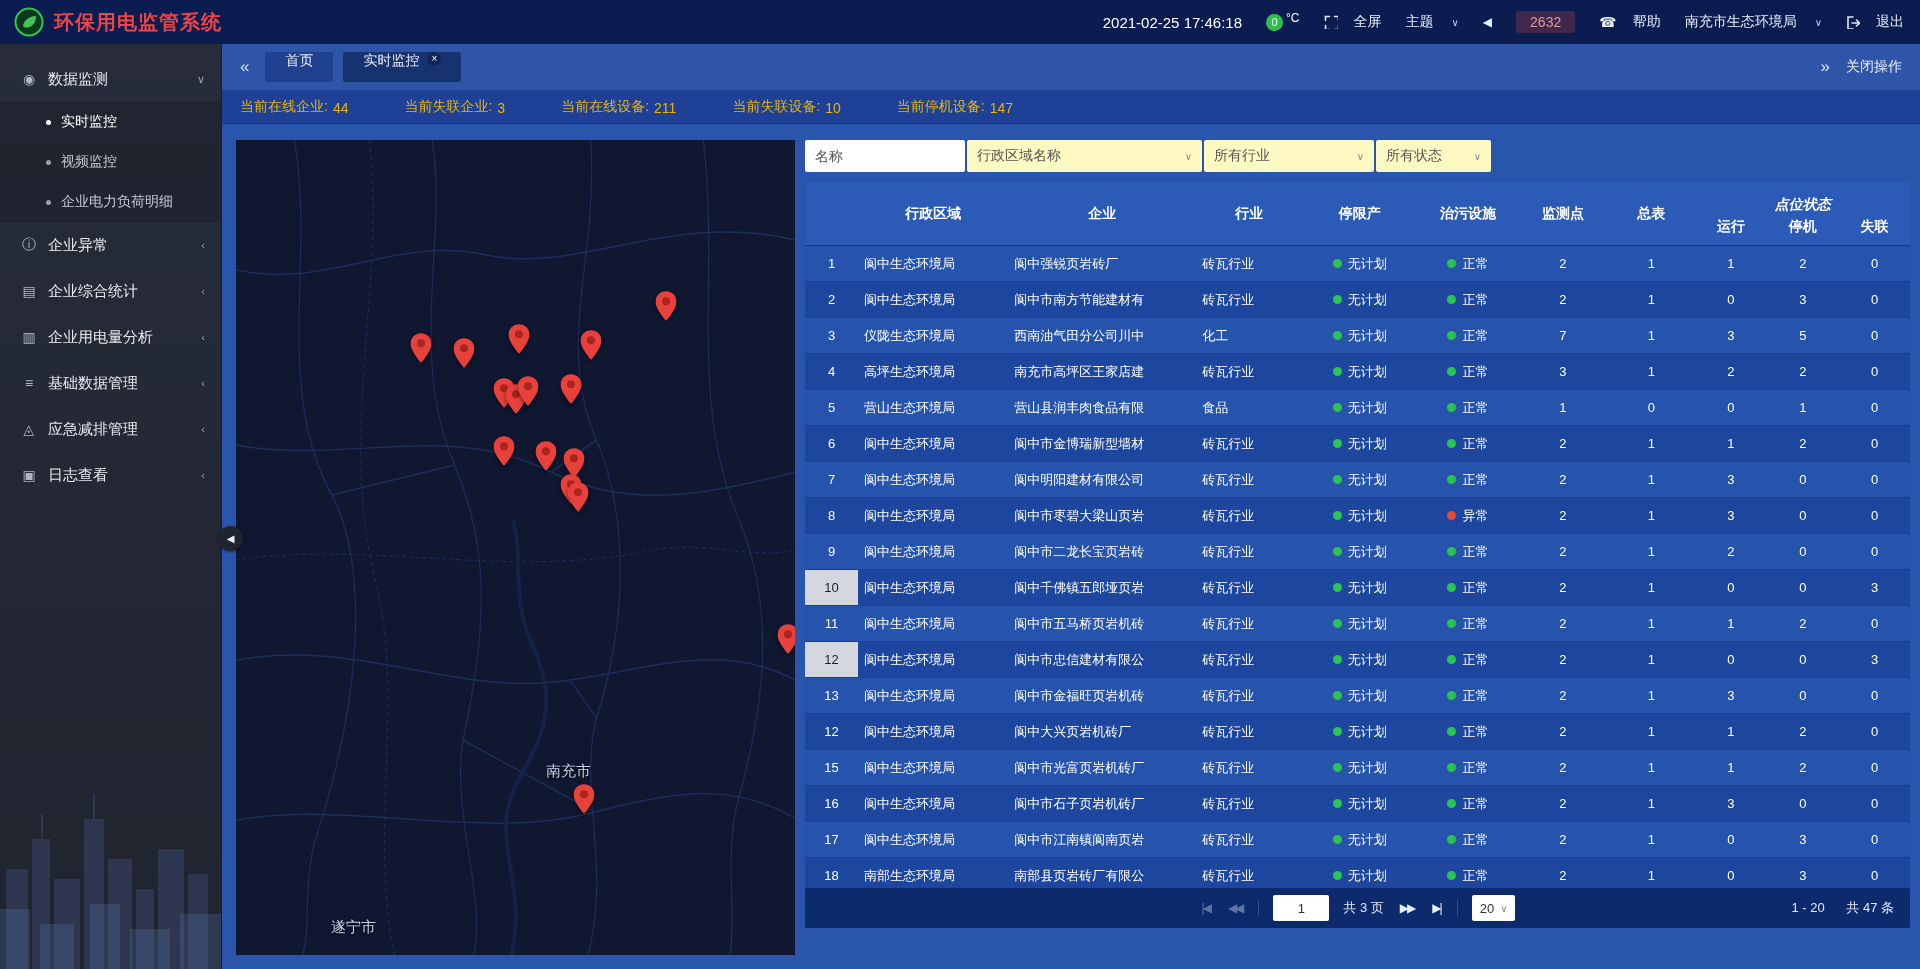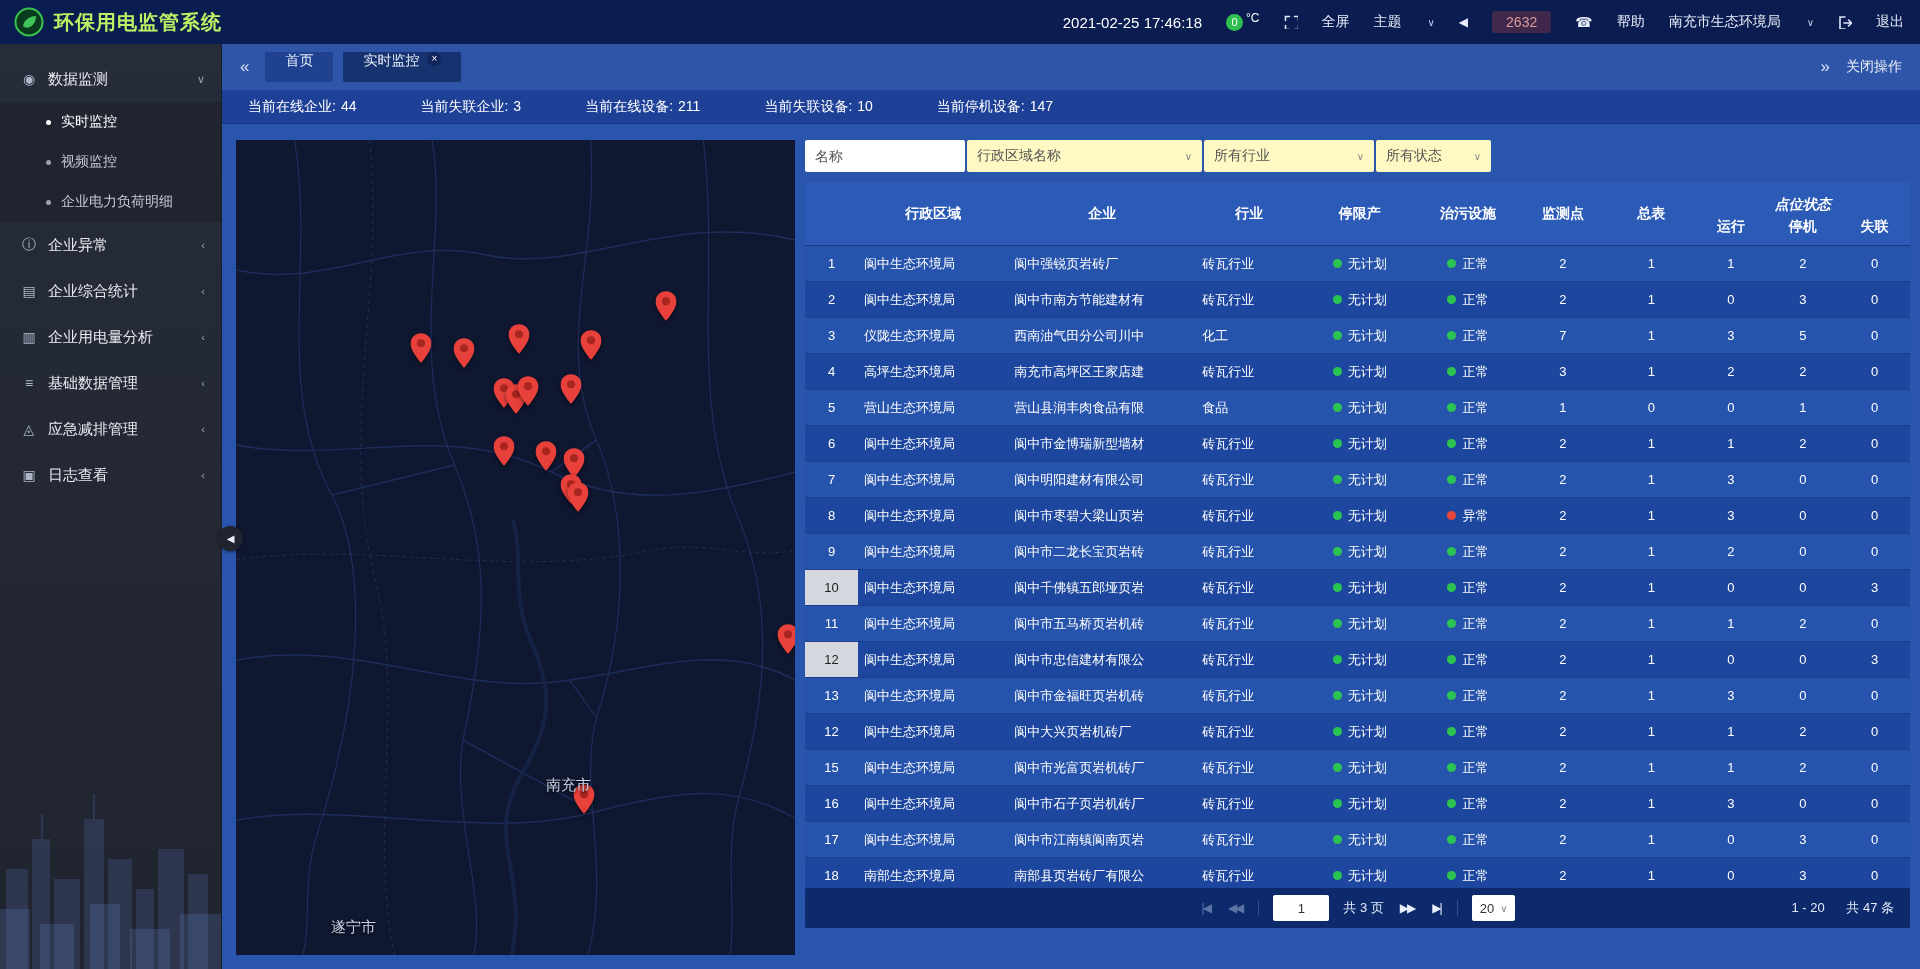--- a/index.html
+++ b/index.html
@@ -4,27 +4,27 @@
 <style>
   * { margin:0; padding:0; box-sizing:border-box; }
   html,body { width:1920px; height:969px; overflow:hidden; }
   body { font-family:"Liberation Sans","DejaVu Sans",sans-serif; background:#2a55ad; color:#fff; }
   .app { position:relative; width:1920px; height:969px; display:flex; flex-direction:column; }
 
   
   .topbar { height:44px; flex:none; background:#0a1c50; display:flex; align-items:center; padding:0 0 0 14px; }
   .brand { display:flex; align-items:center; gap:10px; }
   .logo { width:30px; height:30px; display:inline-flex; }
-  .title { font-size:20px; font-weight:bold; letter-spacing:1px; color:#bef264; }
+  .title { font-size:20px; font-weight:bold; letter-spacing:1px; color:#ef4444; }
   .top-right { margin-left:auto; display:flex; align-items:center; gap:24px; padding-right:16px; }
   .datetime { font-size:15px; color:#fff; }
   .temp { display:flex; align-items:flex-start; gap:3px; }
   .temp-badge { width:17px; height:17px; border-radius:50%; background:#2fbf4f; color:#fff; font-size:11px; display:flex; align-items:center; justify-content:center; }
   .temp-unit { font-size:12px; margin-top:-3px; }
-  .top-item { display:inline-flex; align-items:center; gap:24px; font-size:14px; color:#e7edf9; cursor:pointer; white-space:nowrap; }
+  .top-item { display:inline-flex; align-items:center; gap:16px; font-size:14px; color:#e7edf9; cursor:pointer; white-space:nowrap; }
   .caret { font-size:10px; color:#c6d2ea; margin-left:2px; }
   .ic { width:14px; height:14px; stroke:#dfe7f6; fill:none; stroke-width:1.6; stroke-linecap:round; }
   .speaker { font-size:12px; }
   .alert-badge { background:rgba(190,70,70,.30); color:#dc9a9a; font-size:14px; padding:3px 14px; border-radius:3px; cursor:pointer; }
   .ic-phone { font-size:14px; }
 
   
   .bodyrow { flex:1; display:flex; min-height:0; }
 
   
@@ -47,21 +47,21 @@
   .tabbar { height:46px; flex:none; background:#2f55a8; display:flex; align-items:center; padding:0 18px 0 12px; gap:10px; }
   .tab-nav { font-size:17px; color:#d7e0f2; cursor:pointer; padding:0 6px; }
   .tab { height:30px; display:inline-flex; align-items:flex-start; gap:8px; padding:0 20px; background:#20418f; border-radius:2px; font-size:14px; color:#e6ecf9; cursor:pointer; }
   .tab.active { background:#17336f; }
   .tab-close { width:14px; height:14px; border-radius:50%; background:#10255a; color:#fff; font-size:10px; line-height:14px; text-align:center; cursor:pointer; }
   .tab-spacer { flex:1; }
   .close-ops { font-size:14px; color:#e8eef9; cursor:pointer; }
 
   
   .statsbar { height:34px; flex:none; background:#1e4197; border-bottom:1px solid #163380; display:flex; align-items:center; padding-left:18px; }
-  .stat { display:inline-flex; align-items:flex-start; margin-right:56px; font-size:14px; color:#ffffff;margin-left:8px; }
+  .stat { display:inline-flex; align-items:flex-end; margin-right:56px; font-size:14px; color:#eab308; }
   .stat-label { margin-right:5px; }
 
   
   .main { flex:1; display:flex; gap:10px; padding:16px 10px 14px 14px; min-height:0; }
 
   
   .map-panel { width:559px; flex:none; position:relative; background:#0f1731; overflow:hidden; }
   .roads { position:absolute; inset:0; width:100%; height:100%; }
   .pins, .city-labels { position:absolute; inset:0; }
   .pin { position:absolute; transform:translate(-50%,-100%); cursor:pointer; filter:drop-shadow(0 2px 2px rgba(0,0,0,.5)); }
@@ -420,21 +420,21 @@
                 <svg viewBox="0 0 24 34" width="21" height="30">
                   <path d="M12 0C5.4 0 0 5.3 0 11.9 0 20.8 12 34 12 34s12-13.2 12-22.1C24 5.3 18.6 0 12 0z" fill="#e8403a"></path>
                   <circle cx="12" cy="11.5" r="4.6" fill="#a8261f"></circle>
                 </svg>
               </span>
             </div>
           <div class="city-labels">
 
               <span class="city" style="left: 600px; top: 100px;">巴中市</span>
 
-              <span class="city" style="left: 310px; top: 636px;">南充市</span>
+              <span class="city" style="left: 310px; top: 622px;">南充市</span>
 
               <span class="city" style="left: 95px; top: 778px;">遂宁市</span>
             </div>
         </div>
 
         <div class="right-panel">
           <div class="filters">
             <input class="f-input" placeholder="名称" style="">
             <div class="f-select w235">
               <span>行政区域名称</span>

